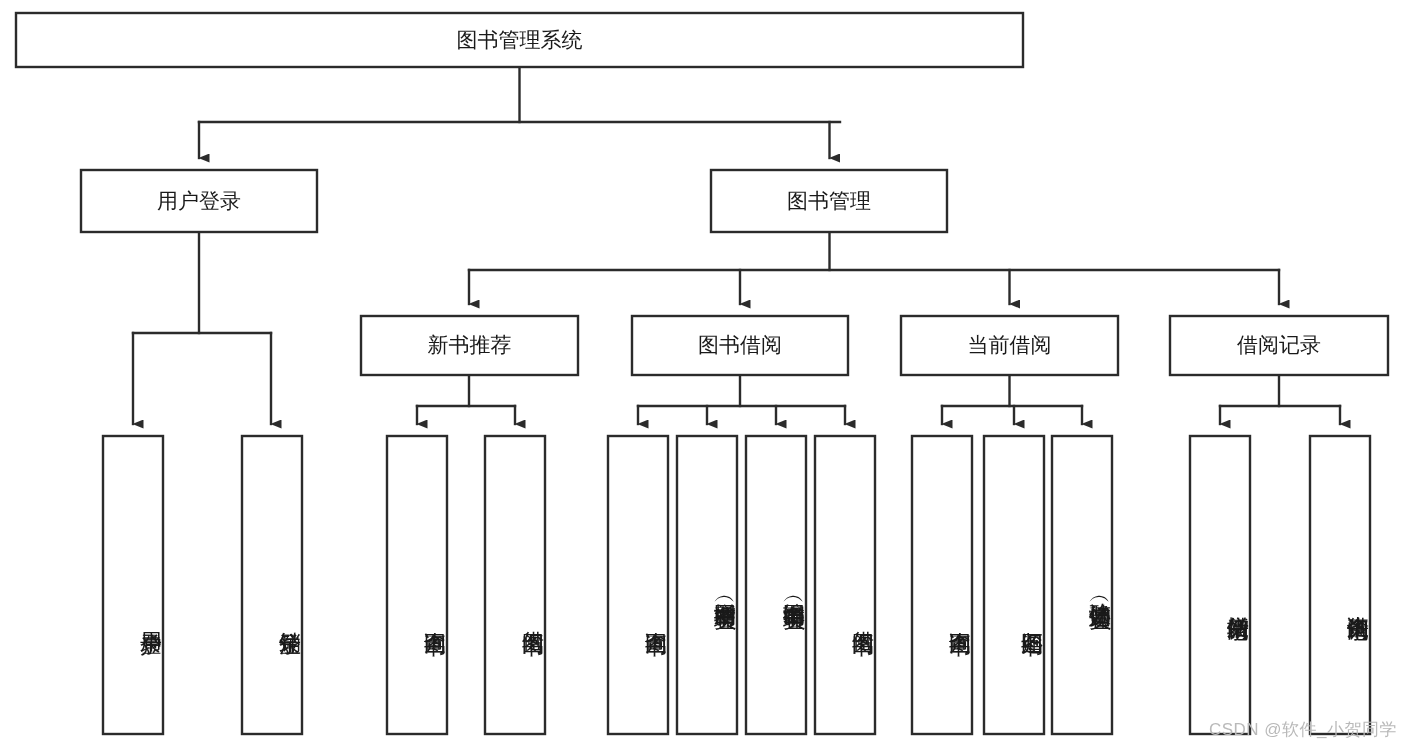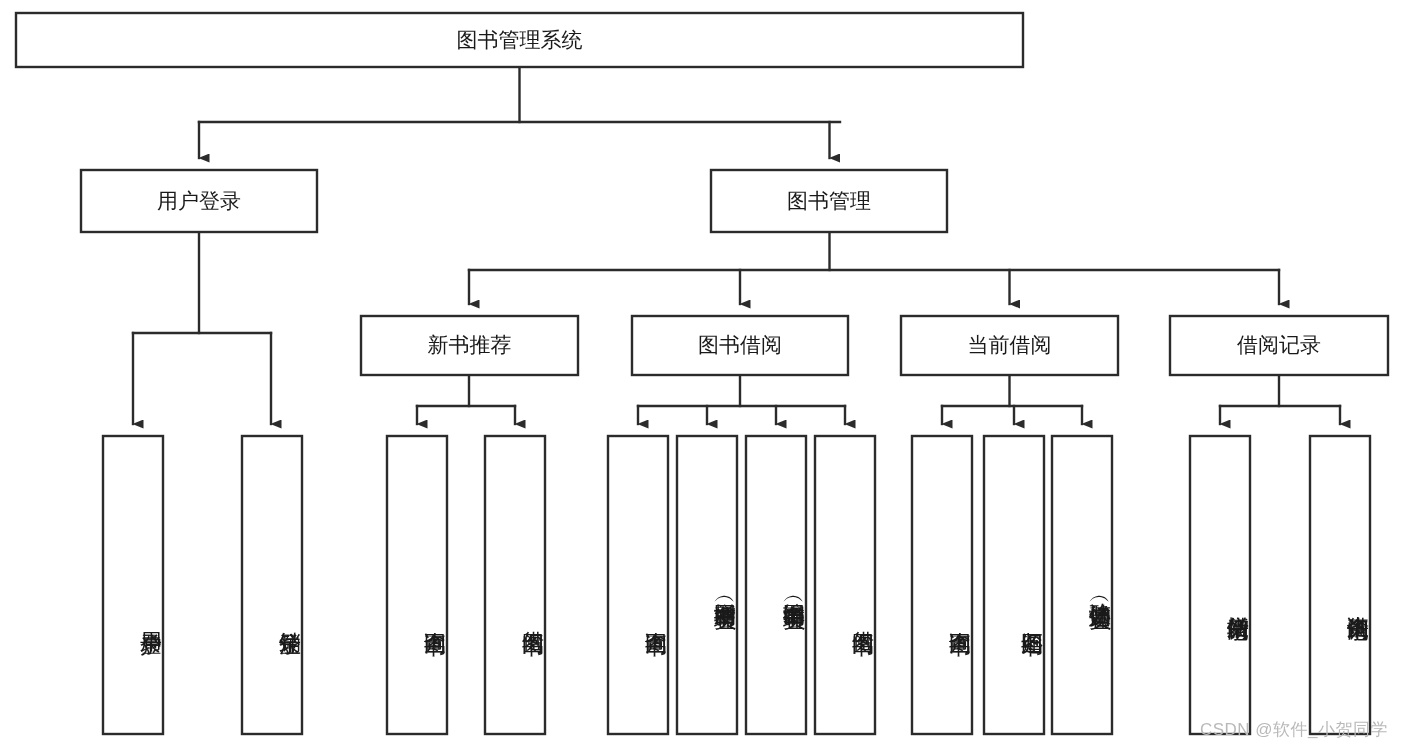--- a/index.html
+++ b/index.html
@@ -58,21 +58,21 @@
     letter-spacing: 1px;
     display: flex;
     align-items: flex-start;
     justify-content: center;
     box-sizing: border-box;
     white-space: pre-wrap;
     pointer-events: none;
   }
   .watermark {
     position: absolute;
-    right: 17px;
+    right: 8px;
     bottom: 6px;
     font-family: "Liberation Sans", "DejaVu Sans", sans-serif;
     font-size: 17px;
     color: #b9b9b9;
     white-space: nowrap;
     letter-spacing: 0.5px;
   }
 </style>
 </head>
 <body>

